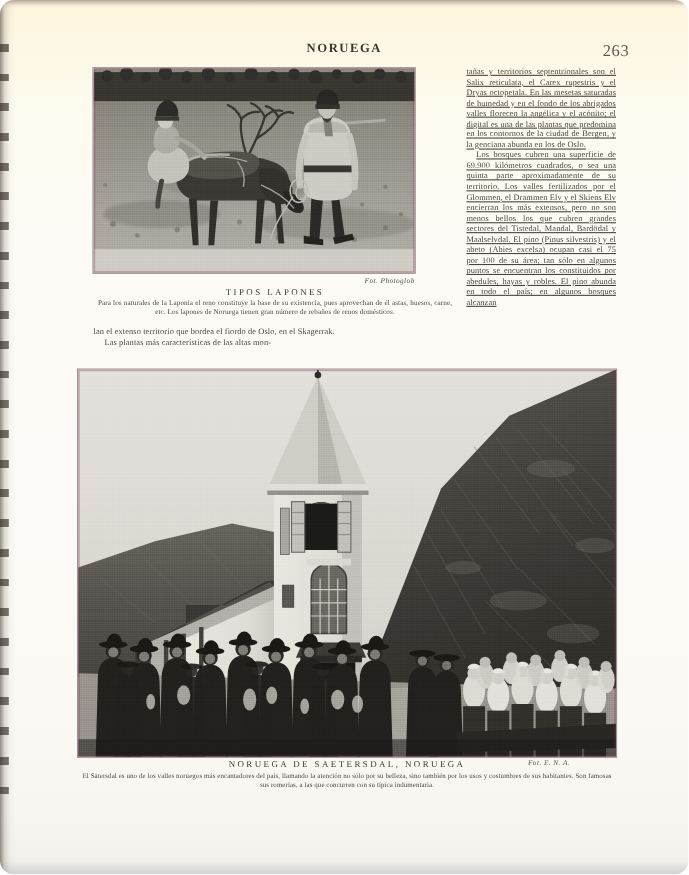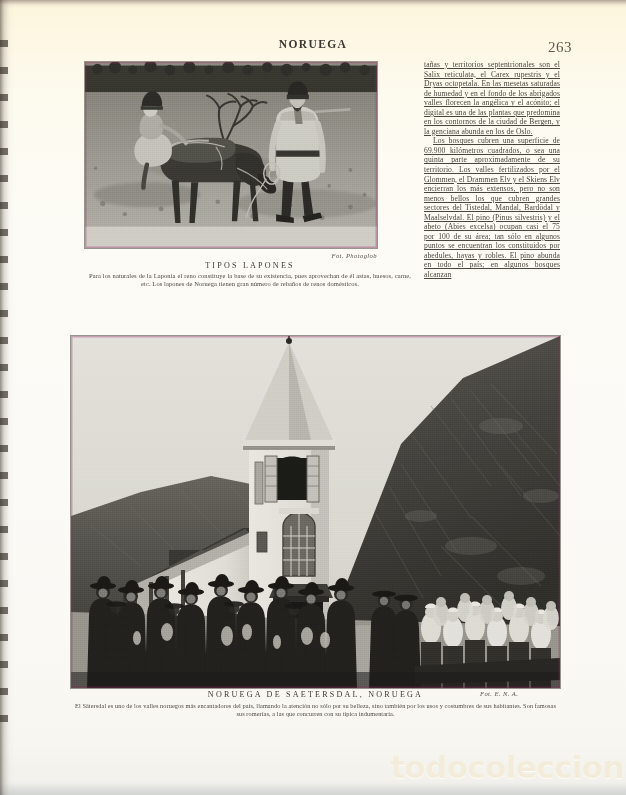--- a/index.html
+++ b/index.html
@@ -24,20 +24,21 @@
         #fdf5dc 0px,
         #fdf7e2 28px,
         #fdfaee 90px,
         #fcfbf5 220px,
         #fbfaf6 430px,
         #faf9f4 640px,
         #f7f6f1 740px,
         #f2f1ec 780px,
         #e8e9e7 795px);
     overflow: hidden;
+    border-radius: 13px;
   }
   
   #scan::before {
     content: "";
     position: absolute;
     left: 0; top: 0;
     width: 14px; height: 795px;
     background:
       linear-gradient(90deg, rgba(60,52,44,0.55) 0px, rgba(120,110,98,0.25) 4px, rgba(200,194,184,0.10) 9px, rgba(255,255,255,0) 14px);
     pointer-events: none;
@@ -385,20 +386,24 @@
       <div class="magenta-edge"></div>
     </div>
 
     <figcaption>
       <div class="credit" id="fig1-credit">Fot. Photoglob</div>
       <div class="cap-title" id="fig1-cap-title">TIPOS LAPONES</div>
       <div class="cap-body" id="fig1-cap-body">Para los naturales de la Laponia el reno constituye la base de su existencia, pues aprovechan de él astas, huesos, carne, etc. Los lapones de Noruega tienen gran número de rebaños de renos domésticos.</div>
     </figcaption>
   </figure>
 
+  <div id="left-body">
+    <p>lan el extenso territorio que bordea el fiordo de Oslo, en el Skagerrak.</p>
+    <p class="indent">Las plantas más características de las altas mon-</p>
+  </div>
 
   <div class="col-right">
     <p>tañas y territorios septentrionales son el Salix reticulata, el Carex rupestris y el Dryas octopetala. En las mesetas saturadas de humedad y en el fondo de los abrigados valles florecen la angélica y el acónito; el digital es una de las plantas que predomina en los contornos de la ciudad de Bergen, y la genciana abunda en los de Oslo.</p>
     <p>Los bosques cubren una superficie de 69.900 kilómetros cuadrados, o sea una quinta parte aproximadamente de su territorio. Los valles fertilizados por el Glommen, el Drammen Elv y el Skiens Elv encierran los más extensos, pero no son menos bellos los que cubren grandes sectores del Tistedal, Mandal, Bardödal y Maalselvdal. El pino (Pinus silvestris) y el abeto (Abies excelsa) ocupan casi el 75 por 100 de su área; tan sólo en algunos puntos se encuentran los constituidos por abedules, hayas y robles. El pino abunda en todo el país; en algunos bosques alcanzan</p>
   </div>
 
   <figure id="fig2">
     <div class="plate">
       <svg id="fig2-img" viewBox="0 0 489 352" preserveAspectRatio="none">
         <defs>
@@ -715,16 +720,15 @@
       <div class="magenta-edge"></div>
     </div>
   </figure>
 
   <figcaption>
     <div class="cap-title" id="fig2-cap-title">NORUEGA DE SAETERSDAL, NORUEGA</div>
     <div class="credit" id="fig2-credit" style="left:480px; top:690px;">Fot. E. N. A.</div>
     <div class="cap-body" id="fig2-cap-body">El Sätersdal es uno de los valles noruegos más encantadores del país, llamando la atención no sólo por su belleza, sino también por los usos y costumbres de sus habitantes. Son famosas sus romerías, a las que concurren con su típica indumentaria.</div>
   </figcaption>
 
-  <div id="watermark">todocoleccion</div>
 
   <div id="page-bottom-edge"></div>
 </div>
 
 </body></html>

